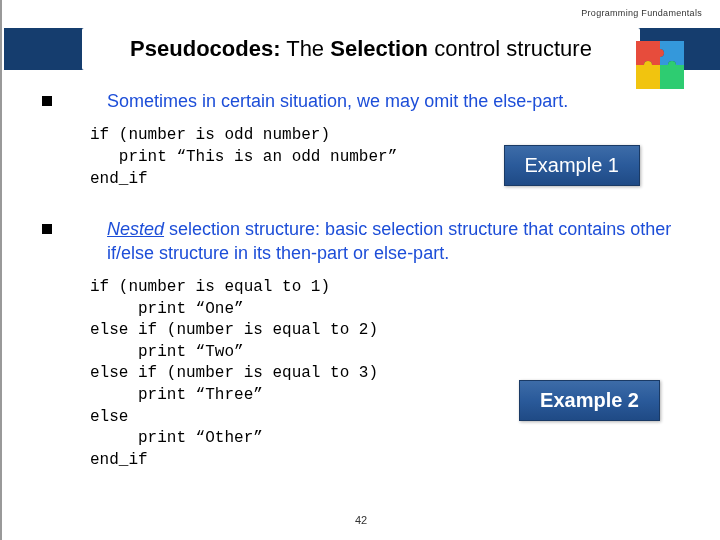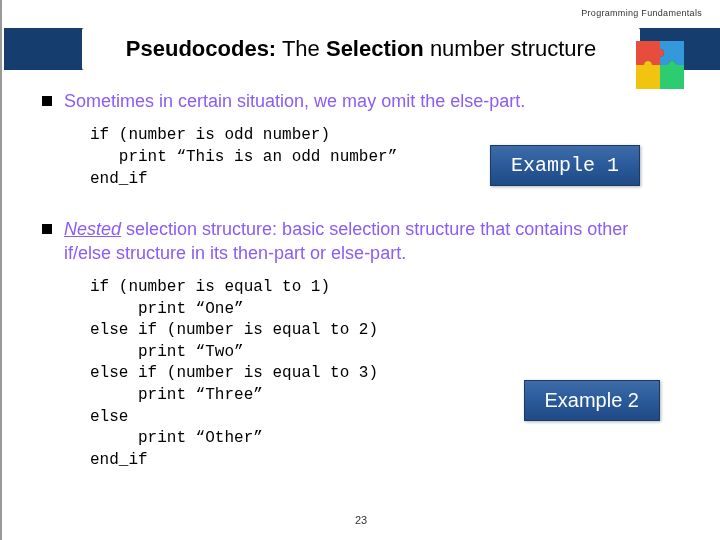--- a/index.html
+++ b/index.html
@@ -7,39 +7,39 @@
 .slide { width: 720px; height: 540px; position: relative; border-left: 2px solid #999; }
 .header-label { position: absolute; top: 8px; right: 18px; font-size: 9px; color: #333; letter-spacing: 0.3px; }
 .title-text { position: absolute; top: 36px; left: 0; width: 100%; text-align: center; font-size: 22px; color: #000; z-index: 2; }
 .title-text b { font-weight: bold; margin-top: 12px; }
 .title-overlay { position: absolute; top: 28px; left: 80px; right: 80px; height: 42px; background: #fff; z-index: 1; border-radius: 2px; }
 .title-bg { position: absolute; top: 28px; left: 2px; right: 0; height: 42px; background: #153d6e; z-index: 0; }
 .puzzle { position: absolute; top: 35px; right: 10px; width: 80px; height: 80px; z-index: 3; }
 .content { position: absolute; top: 90px; left: 40px; right: 40px; }
 .bullet { display: flex; margin-bottom: 12px; }
 .bullet-mark { width: 10px; height: 10px; background: #000; margin-top: 6px; flex-shrink: 0; margin-right: 12px; }
-.bullet-text { font-size: 18px; color: #8b5cf6; line-height: 1.3; }
+.bullet-text { font-size: 18px; color: #1d4ed8; line-height: 1.3; margin-left: 43px; }
 .code-block { font-family: 'Courier New', monospace; font-weight: normal; font-size: 16px; color: #000; white-space: pre; margin-left: 48px; line-height: 1.35; }
 .example-badge { position: absolute; background: linear-gradient(to bottom, #3d6ca8 0%, #2a5a9a 50%, #1f4a85 100%); color: #fff; font-size: 20px; padding: 8px 20px; border: 1px solid #1a3a65; box-shadow: 1px 1px 3px rgba(0,0,0,0.3); }
-.example-1 { top: 145px; right: 80px; font-family: Liberation Mono, monospace; }
-.example-2 { top: 380px; right: 60px; }
+.example-1 { top: 145px; right: 80px; }
+.example-2 { top: 380px; right: 60px; font-weight: bold; }
 .page-num { position: absolute; bottom: 14px; left: 0; width: 100%; text-align: center; font-size: 11px; color: #333; }
 .underline { text-decoration: underline; font-style: italic; }
 .section2 { margin-top: 28px; }
 </style>
 </head>
 <body>
 
 <div class="slide">
   <div class="header-label">Programming Fundamentals</div>
 
   <div class="title-bg"></div>
   <div class="title-overlay"></div>
   <div class="title-text">
-    <b>Pseudocodes:</b><span> The </span><b>Selection</b><span> number structure</span>
+    <b>Pseudocodes:</b><span> The </span><b>Selection</b><span> control structure</span>
   </div>
 
   <div class="puzzle">
     <svg viewBox="0 0 80 80">
       <g transform="translate(6,6)">
         <path d="M0 0 h24 v8 a4 4 0 1 1 0 8 v8 h-8 a4 4 0 1 0 -8 0 h-8 z" fill="#e74c3c"></path>
         <path d="M24 0 h24 v24 h-8 a4 4 0 1 0 -8 0 h-8 v-8 a4 4 0 1 0 0 -8 z" fill="#3498db"></path>
         <path d="M0 24 h8 a4 4 0 1 1 8 0 h8 v24 h-24 z" fill="#f1c40f"></path>
         <path d="M24 24 h8 a4 4 0 1 1 8 0 h8 v24 h-24 z" fill="#2ecc71"></path>
       </g>
@@ -68,14 +68,14 @@
 else if (number is equal to 3)
      print “Three”
 else
      print “Other”
 end_if</div>
   </div>
 
   <div class="example-badge example-1">Example 1</div>
   <div class="example-badge example-2">Example 2</div>
 
-  <div class="page-num">23</div>
+  <div class="page-num">42</div>
 </div>
 
 </body></html>

